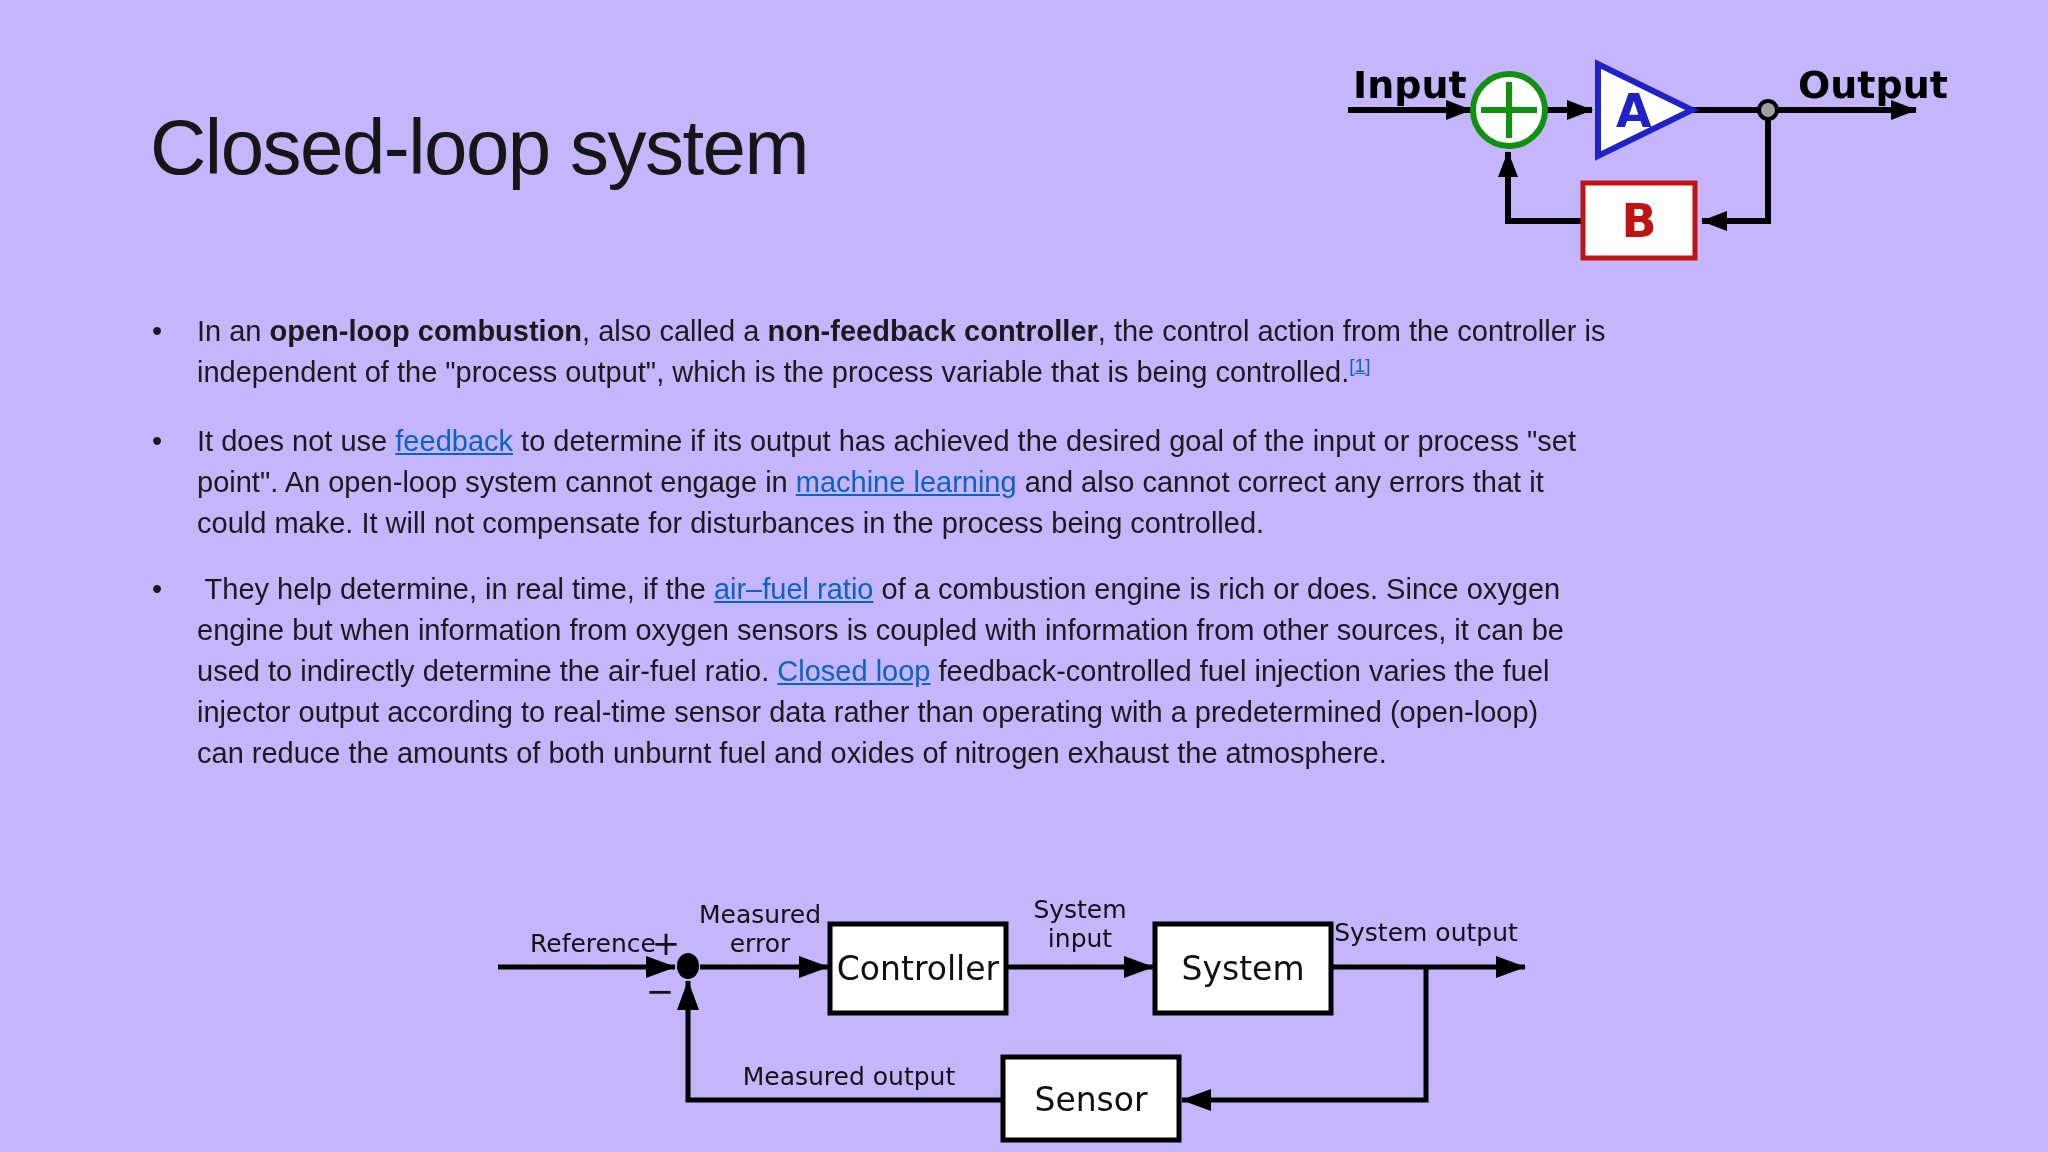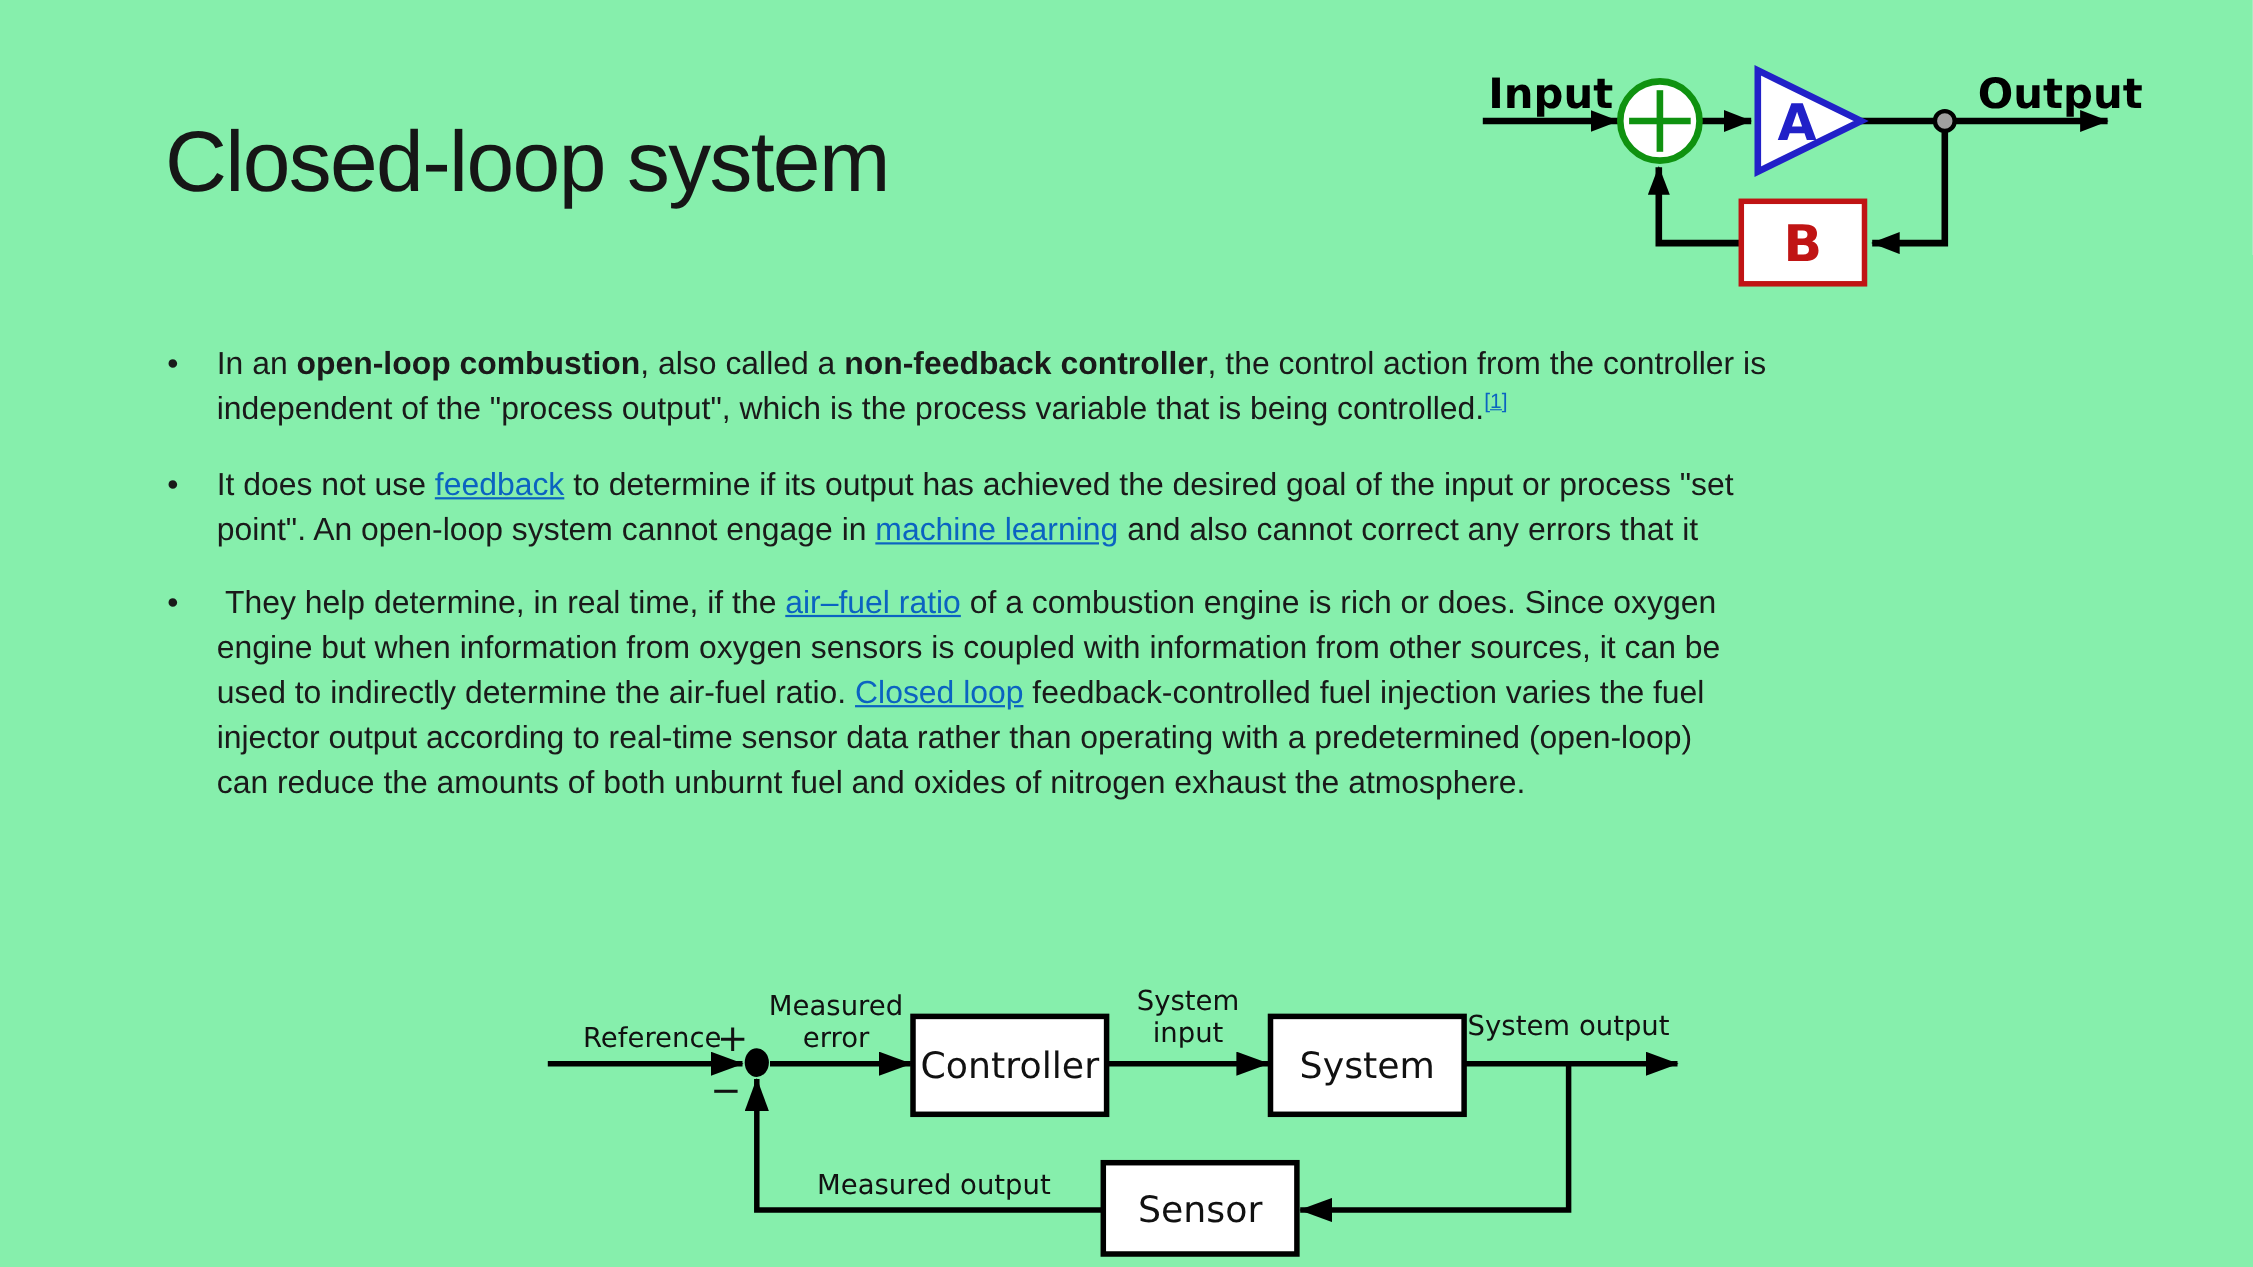--- a/index.html
+++ b/index.html
@@ -2,21 +2,21 @@
 <html style="--link: #0b63c1; --body: #1a1a1a; --title: #161616; --sum: #0f9210; --amp: #2121c8; --fb: #c01414; --wire: #000000; --node: #a0a0a0; --wire2: #000000; --boxfill: #ffffff;"><head>
 <meta charset="utf-8">
 <style>
   :root{
     --link:#0b63c1; --body:#1a1a1a; --title:#161616;
     --sum:#0f9210; --amp:#2121c8; --fb:#c01414; --wire:#000000; --node:#a0a0a0;
     --wire2:#000000; --boxfill:#ffffff;
   }
   html,body{margin:0;padding:0;background:#e8e8e8;}
   .slide{
-    position:relative;width:2048px;height:1152px;background:#86efac;overflow:hidden;
+    position:relative;width:2048px;height:1152px;background:#c4b5fd;overflow:hidden;
     font-family:"Liberation Sans",sans-serif;
   }
   .title{
     position:absolute;left:150px;top:102px;
     font-size:78px;font-weight:300;letter-spacing:-1.5px;color:var(--title);
     white-space:nowrap;
   }
   .bullets{
     position:absolute;left:152px;top:311px;width:1810px;
     color:var(--body);font-size:29px;line-height:41px;
@@ -64,20 +64,21 @@
         <div class="bullet-text">
           <div class="line"><span>In an </span><span class="b">open-loop combustion</span><span>, also called a </span><span class="b">non-feedback controller</span><span>, the control action from the controller is</span></div>
           <div class="line"><span>independent of the "process output", which is the process variable that is being controlled.</span><a class="sup a">[1]</a></div>
         </div>
       </div>
       <div class="bullet-row">
         <span class="glyph">•</span>
         <div class="bullet-text">
           <div class="line"><span>It does not use </span><a class="a">feedback</a><span> to determine if its output has achieved the desired goal of the input or process "set</span></div>
           <div class="line"><span>point". An open-loop system cannot engage in </span><a class="a">machine learning</a><span> and also cannot correct any errors that it</span></div>
+          <div class="line"><span>could make. It will not compensate for disturbances in the process being controlled.</span></div>
         </div>
       </div>
       <div class="bullet-row">
         <span class="glyph">•</span>
         <div class="bullet-text">
           <div class="line"><span> They help determine, in real time, if the </span><a class="a">air–fuel ratio</a><span> of a combustion engine is rich or does. Since oxygen</span></div>
           <div class="line"><span>engine but when information from oxygen sensors is coupled with information from other sources, it can be</span></div>
           <div class="line"><span>used to indirectly determine the air-fuel ratio. </span><a class="a">Closed loop</a><span> feedback-controlled fuel injection varies the fuel</span></div>
           <div class="line"><span>injector output according to real-time sensor data rather than operating with a predetermined (open-loop)</span></div>
           <div class="line"><span>can reduce the amounts of both unburnt fuel and oxides of nitrogen exhaust the atmosphere.</span></div>

